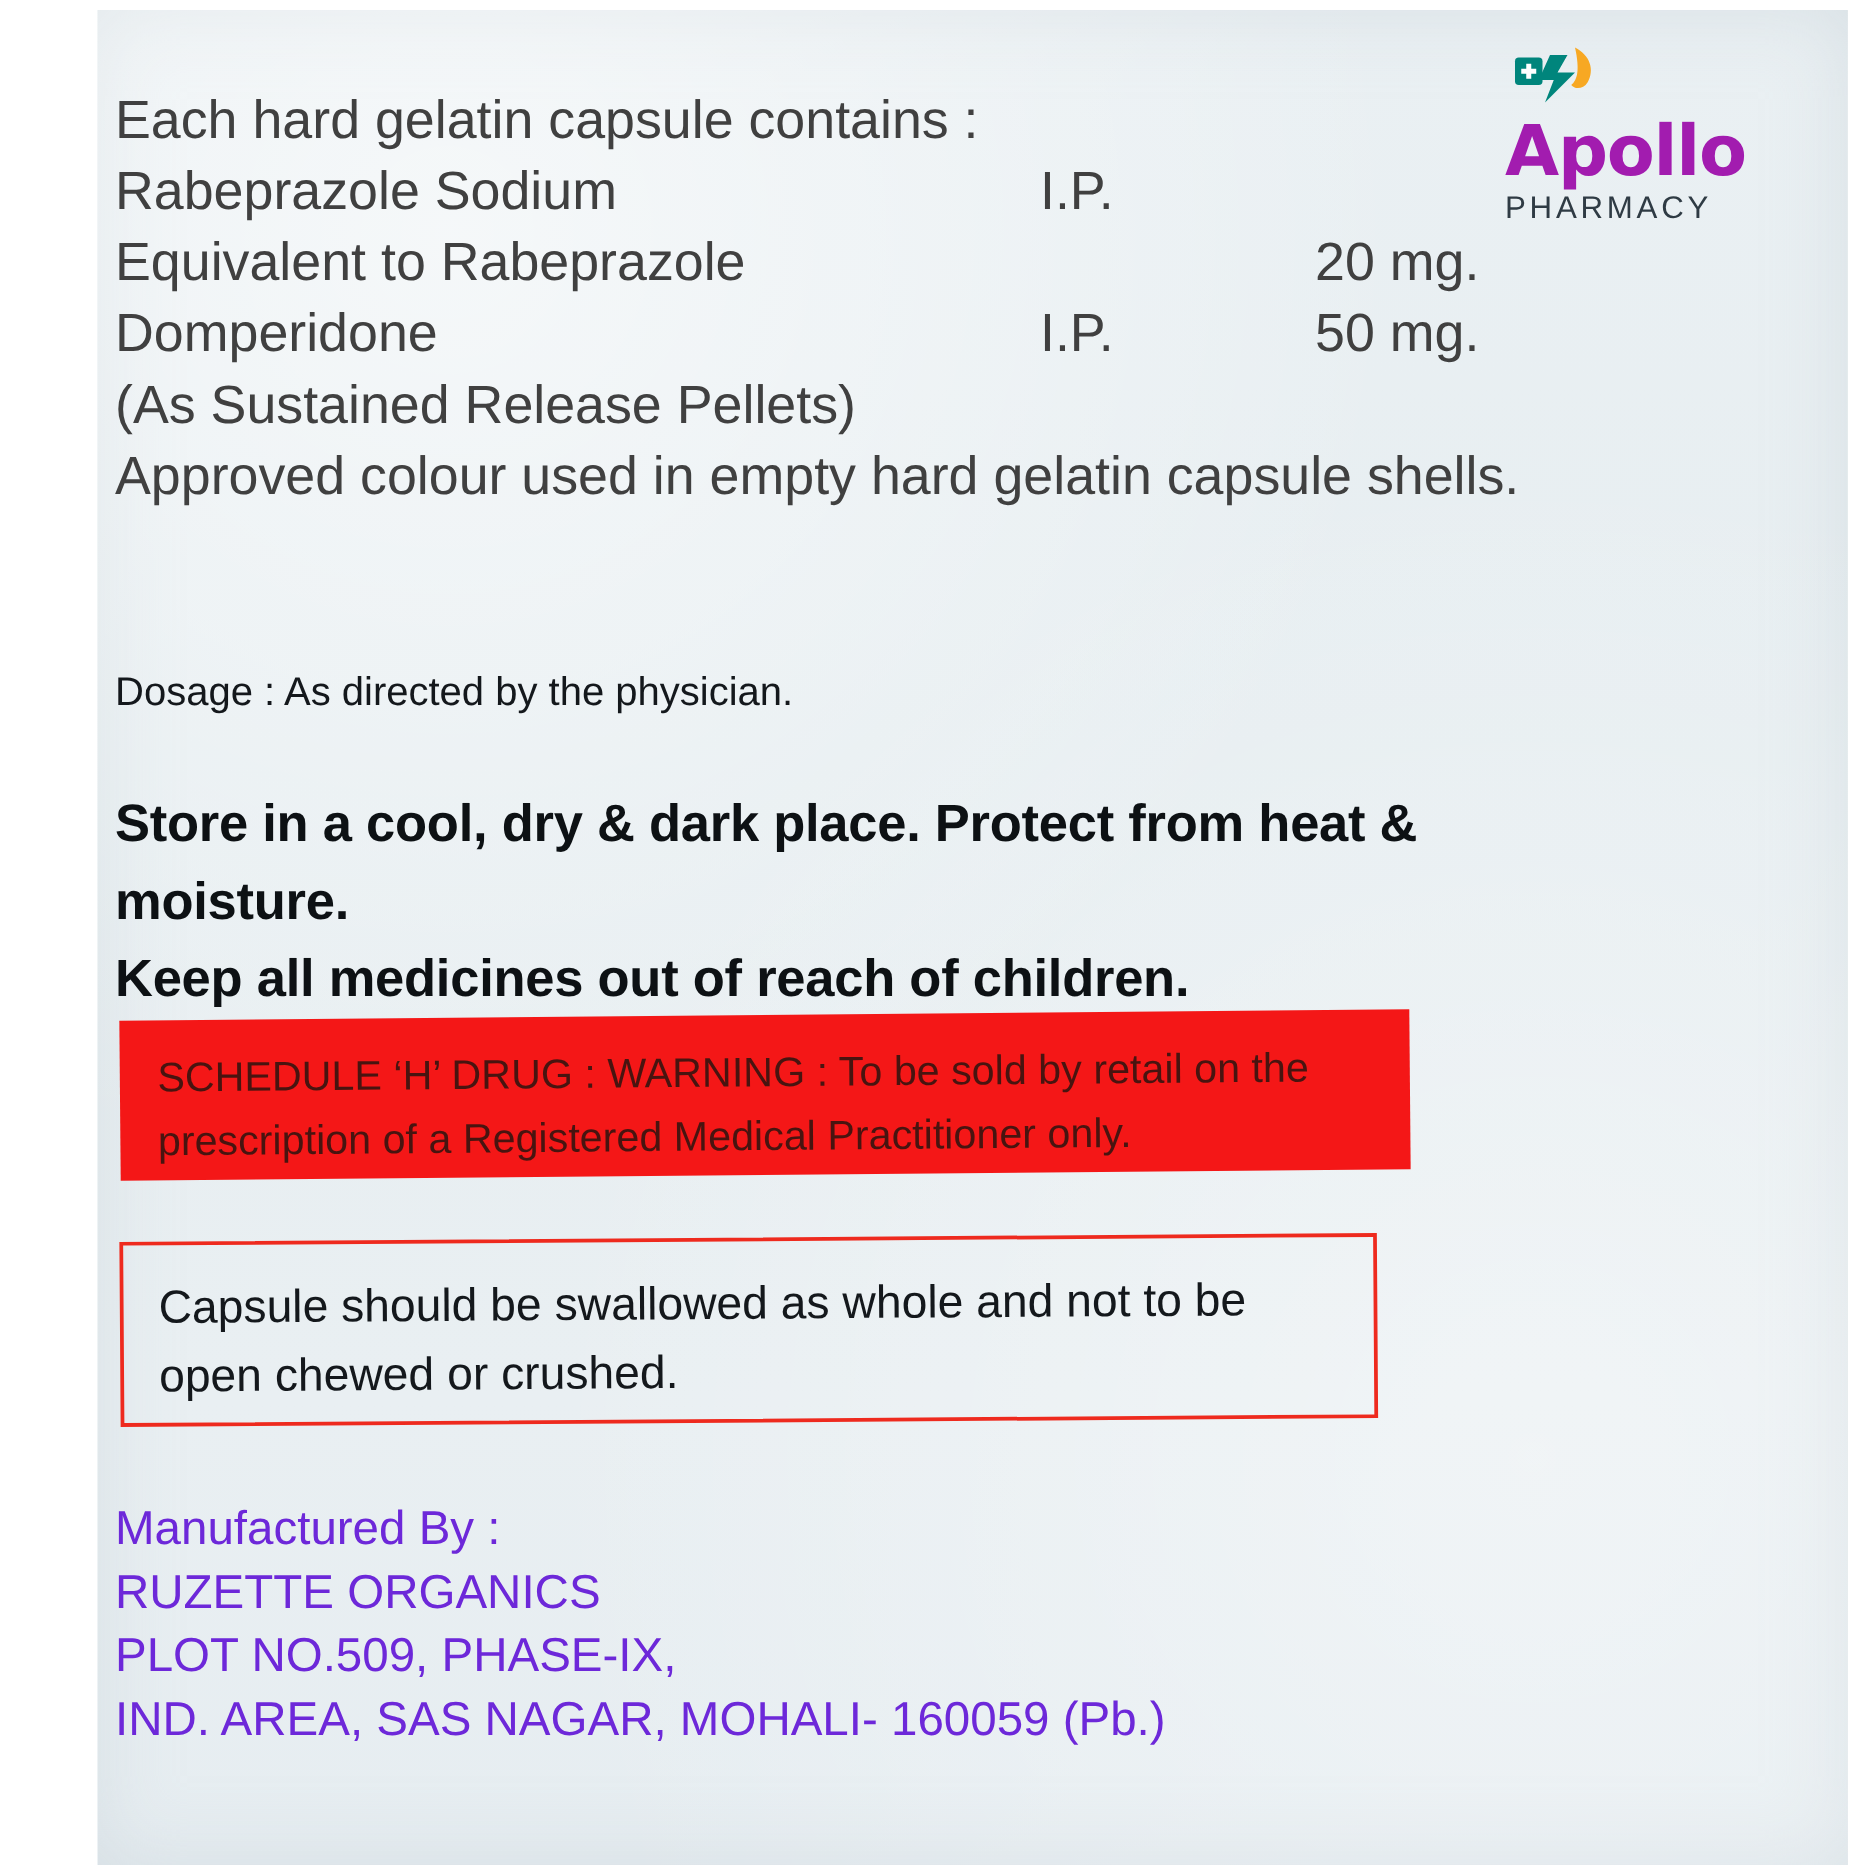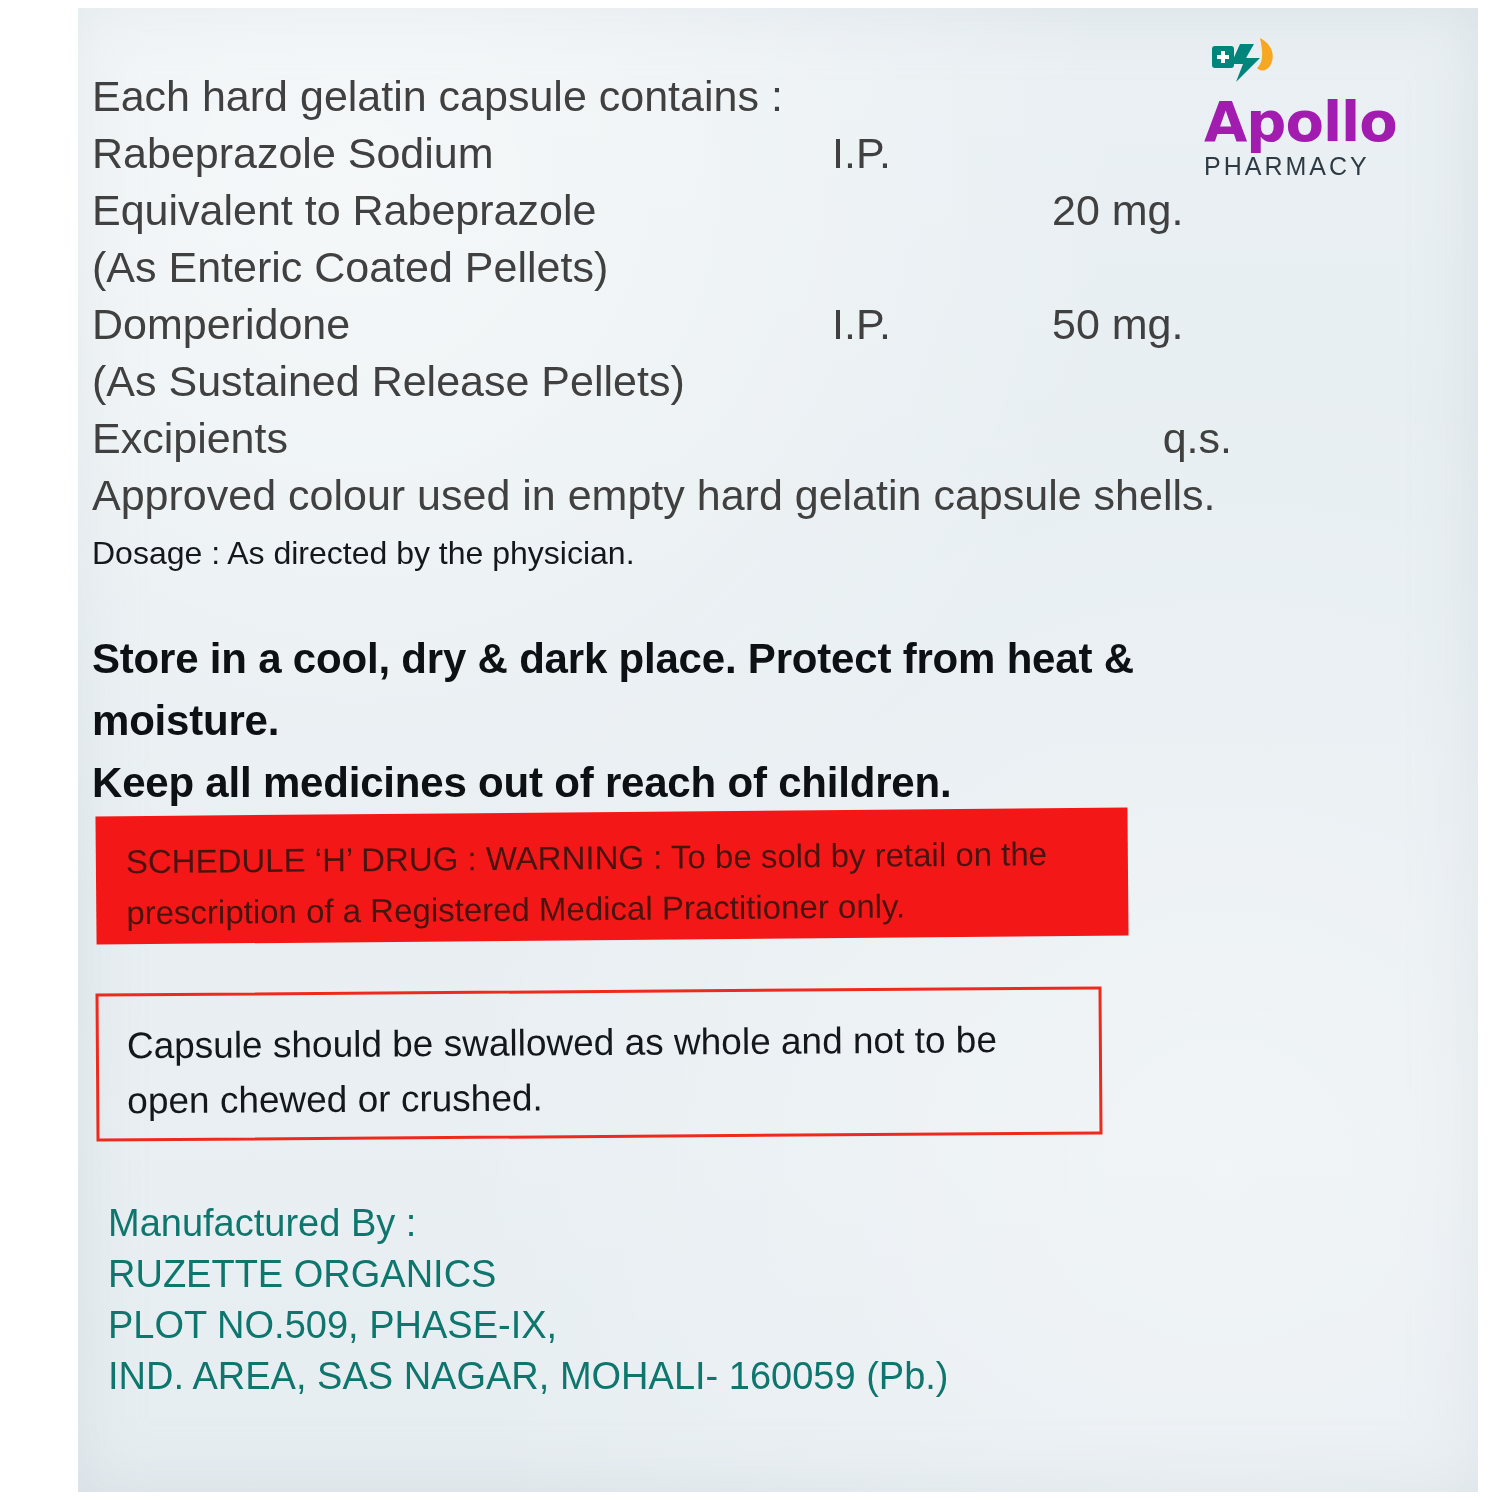--- a/index.html
+++ b/index.html
@@ -186,25 +186,25 @@
     top: 22px;
     width: 950px;
     font-size: 37px;
     line-height: 55px;
     color: #14181c;
   }
 
   
   .manufacturer {
     position: absolute;
-    left: 108px;
+    left: 92px;
     top: 1198px;
     font-size: 38px;
     line-height: 51px;
-    color: #0f766e;
+    color: #6d28d9;
     z-index: 3;
   }
   .manufacturer div {
     white-space: nowrap;
   }
 </style>
 </head>
 <body>
 
 <div id="page">
@@ -239,43 +239,33 @@
       <span class="ip">I.P.</span>
       <span class="amt"></span>
     </div>
 
     <div class="line">
       <span>Equivalent to Rabeprazole</span>
       <span class="ip"></span>
       <span class="amt">20 mg.</span>
     </div>
 
-    <div class="line">
-      <span>(As Enteric Coated Pellets)</span>
-      <span class="ip"></span>
-      <span class="amt"></span>
-    </div>
 
     <div class="line">
       <span>Domperidone</span>
       <span class="ip">I.P.</span>
       <span class="amt">50 mg.</span>
     </div>
 
     <div class="line">
       <span>(As Sustained Release Pellets)</span>
       <span class="ip"></span>
       <span class="amt"></span>
     </div>
 
-    <div class="line">
-      <span>Excipients</span>
-      <span class="ip"></span>
-      <span class="qs">q.s.</span>
-    </div>
 
     <div class="line">
       <span>Approved colour used in empty hard gelatin capsule shells.</span>
     </div>
   </div>
 
   <div class="dosage">Dosage : As directed by the physician.</div>
 
   <div class="storage">
     <div>Store in a cool, dry &amp; dark place. Protect from heat &amp; moisture.</div>

